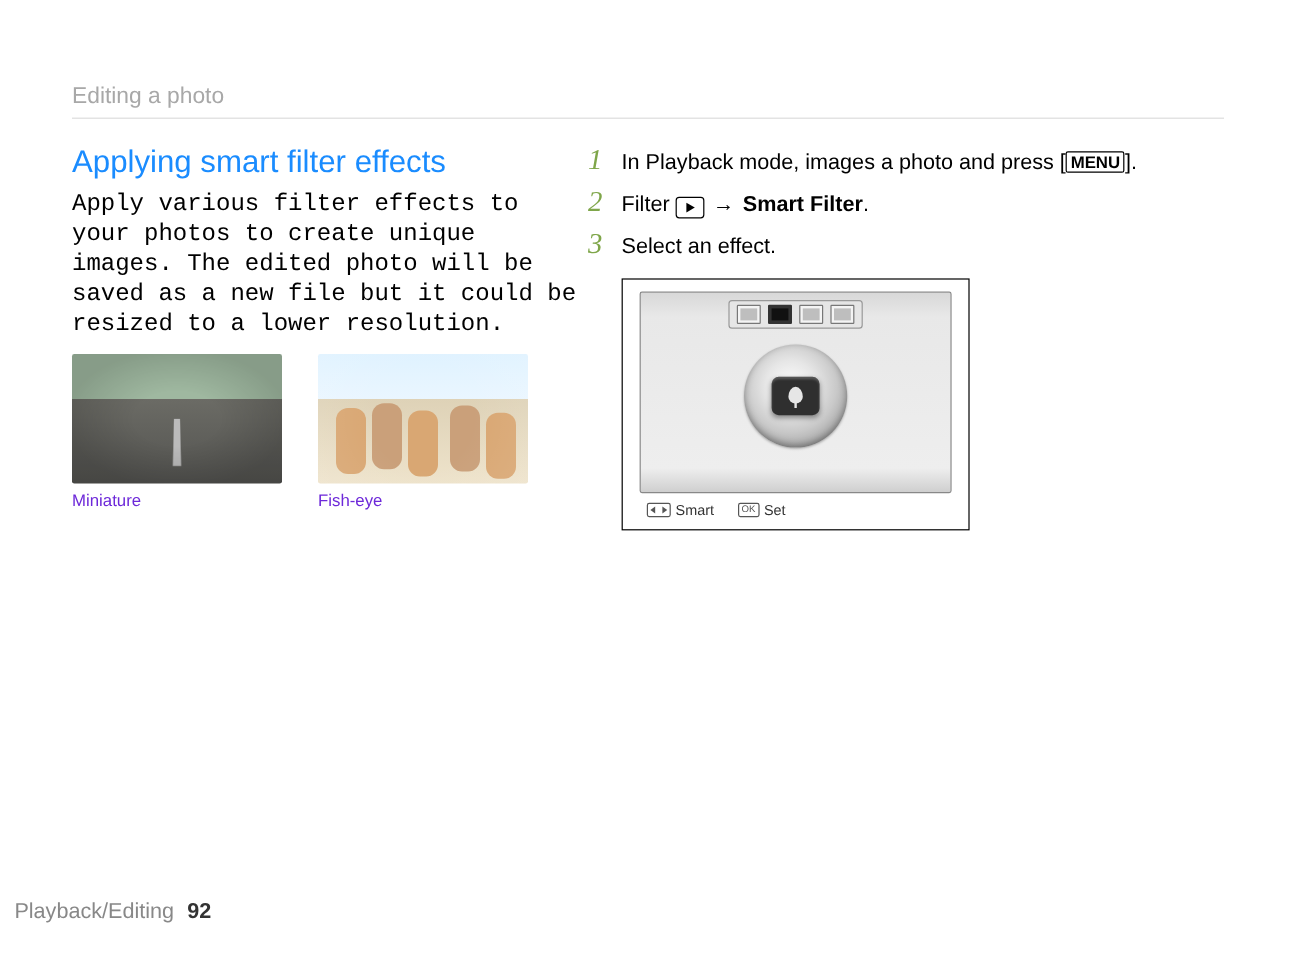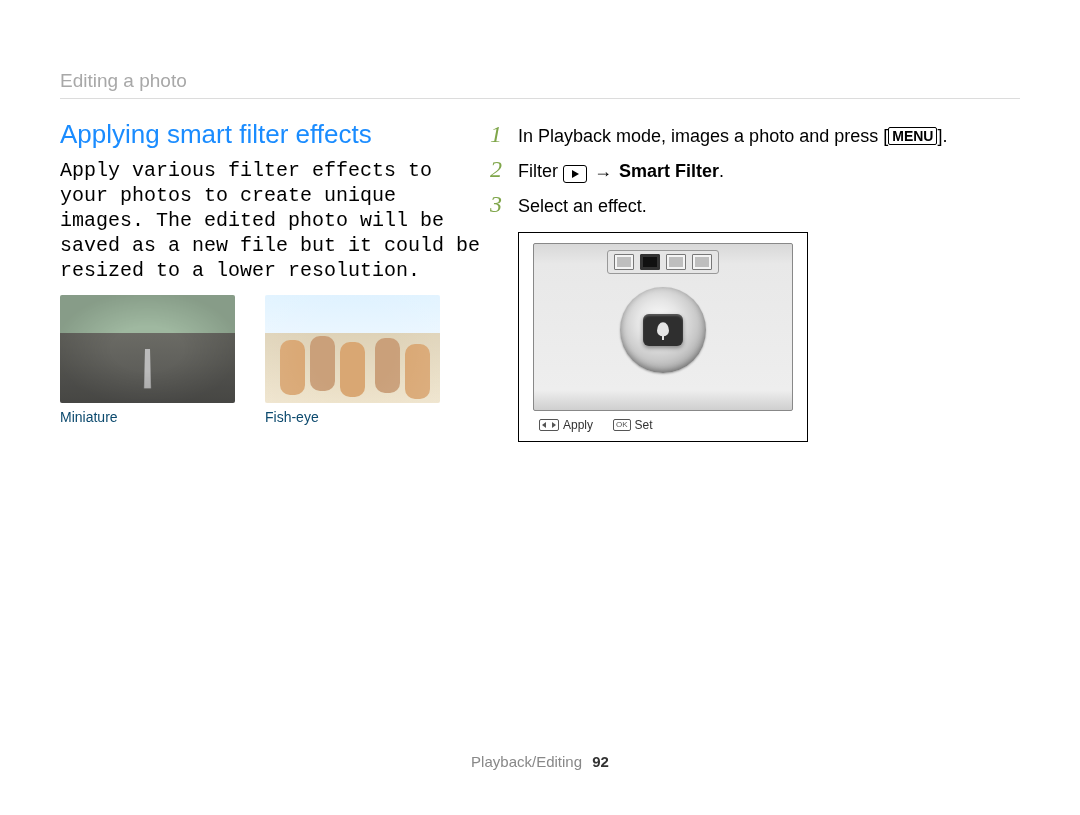--- a/index.html
+++ b/index.html
@@ -62,21 +62,21 @@
     width: 175px;
     height: 108px;
     background: #777;
     border-radius: 2px;
     position: relative;
     overflow: hidden;
   }
   .ex-label {
     font-size: 14px;
     margin-top: 6px;
-    color: #0c4a6e;
+    color: #6d28d9;
   }
   
   .th-highway {
     background: linear-gradient(to bottom, #9fb8a0 0%, #9fb8a0 35%, #6b6b65 35%, #535350 100%);
     position: relative;
   }
   .th-highway::before {
     content: "";
     position: absolute;
     left: 20px; right: 20px; top: 50%; bottom: 10px;
@@ -306,23 +306,24 @@
     font-size: 8px;
     padding: 0 2px;
     line-height: 10px;
     color: #555;
   }
 
   .pg-footer {
     position: absolute;
     left: 0; right: 0;
     bottom: 40px;
-    text-align: center;
-    font-size: 15px;
+    text-align: left;
+    font-size: 18px;
     color: #888;
+    padding-left: 12px;
   }
   .pg-footer .num {
     color: #333;
     font-weight: bold;
     margin-left: 6px;
   }
 </style>
 </head>
 <body>
 
@@ -379,21 +380,21 @@
             <div class="tab"></div>
             <div class="tab"></div>
           </div>
           <div class="dial">
             <div class="dial-inner"></div>
           </div>
         </div>
         <div class="lcd-footer">
           <span class="ico">
             <span class="key-arrows"></span>
-            <span>Apply</span>
+            <span>Smart</span>
           </span>
           <span class="ico">
             <span class="key-ok">OK</span>
             <span>Set</span>
           </span>
         </div>
       </div>
 
     </div>
   </div>

